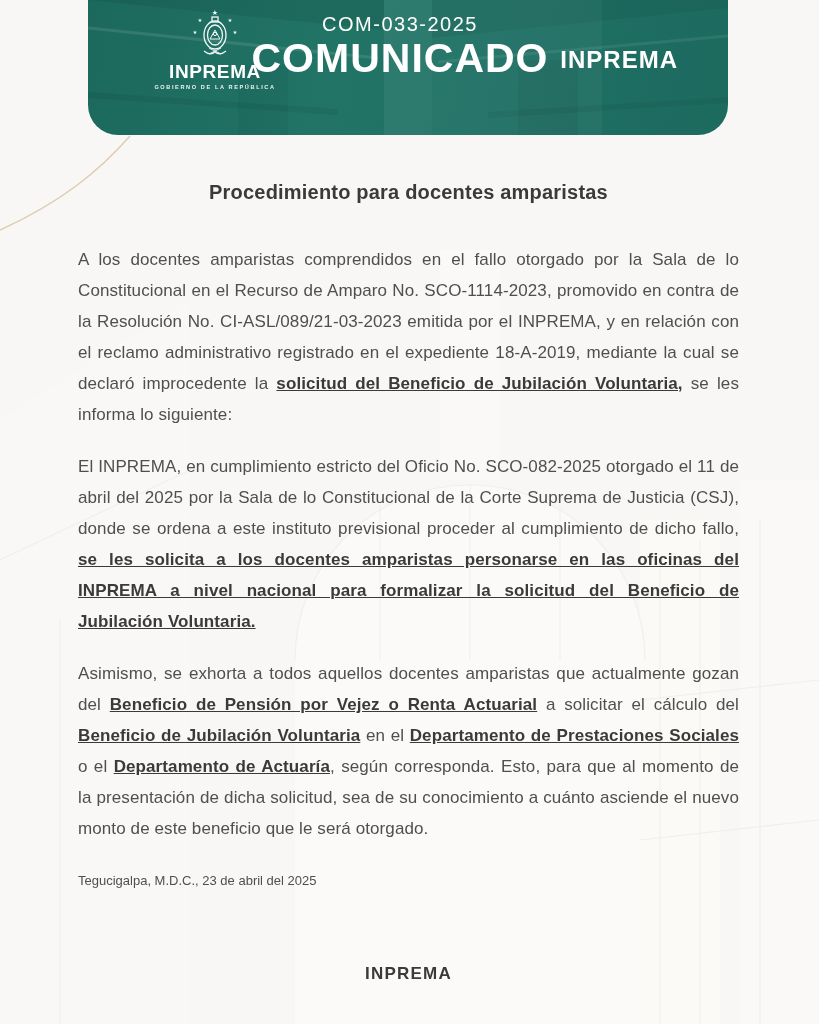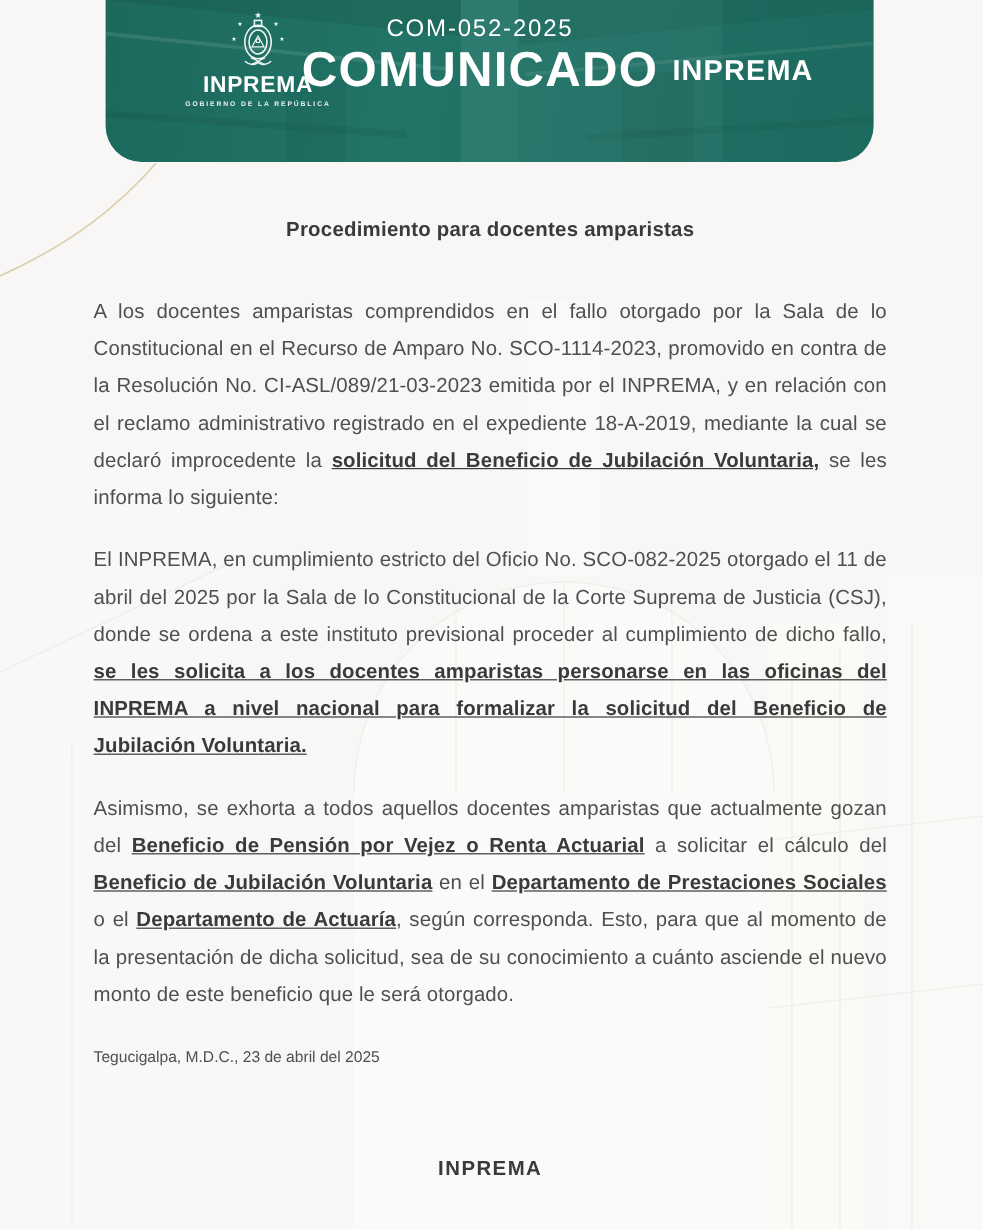--- a/index.html
+++ b/index.html
@@ -63,21 +63,21 @@
   }
   .banner-org{
     position:absolute;right:50px;top:46px;color:#fff;
     font-size:24px;font-weight:700;letter-spacing:1px;z-index:3;
   }
   
   .doc{
     position:absolute;left:78px;top:180px;width:661px;z-index:2;
   }
   .doc-heading{
-    text-align:center;font-size:17px;font-weight:700;color:var(--ink-bold);
+    text-align:center;font-size:20px;font-weight:700;color:var(--ink-bold);
     line-height:24px;margin-bottom:40px;letter-spacing:.2px;
   }
   .para{
     font-size:17px;line-height:31px;text-align:justify;color:var(--ink);
     margin-bottom:21px;letter-spacing:.1px;
   }
   .para strong{color:var(--ink-bold);font-weight:700;text-decoration:underline;}
   .dateline{
     font-size:13px;line-height:31px;color:var(--ink);margin-top:8px;
   }
@@ -148,21 +148,21 @@
         <circle cx="28" cy="26" r="1.6" stroke-width="1"></circle>
         <path d="M17 43 Q 23 48 28 44 Q 33 48 39 43" stroke-width="1.2"></path>
         <path d="M22 46 L34 40 M22 40 L34 46" stroke-width="1"></path>
       </g>
     </svg>
     <div class="logo-country">INPREMA</div>
     <div class="logo-subtitle">GOBIERNO DE LA REPÚBLICA</div>
   </div>
 
   <div class="banner-center">
-    <div class="banner-code">COM-052-2025</div>
+    <div class="banner-code">COM-033-2025</div>
     <div class="banner-title">COMUNICADO</div>
   </div>
 
   <div class="banner-org">INPREMA</div>
 </header>
 
 <main class="doc">
   <h1 class="doc-heading">Procedimiento para docentes amparistas</h1>
   <div>
       <p class="para"><span>A los docentes amparistas comprendidos en el fallo otorgado por la Sala de lo Constitucional en el Recurso de Amparo No. SCO-1114-2023, promovido en contra de la Resolución No. CI-ASL/089/21-03-2023 emitida por el INPREMA, y en relación con el reclamo administrativo registrado en el expediente 18-A-2019, mediante la cual se declaró improcedente la </span><strong>solicitud del Beneficio de Jubilación Voluntaria,</strong><span> se les informa lo siguiente:</span></p>

